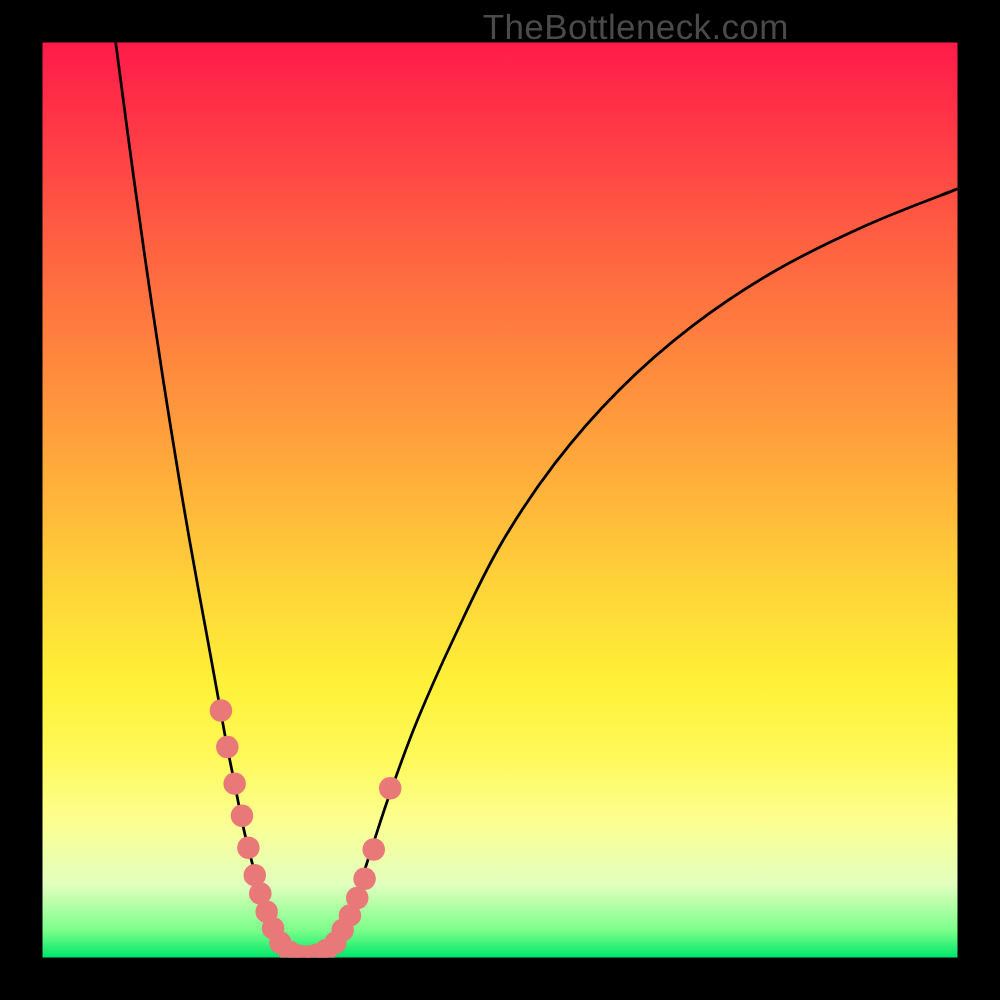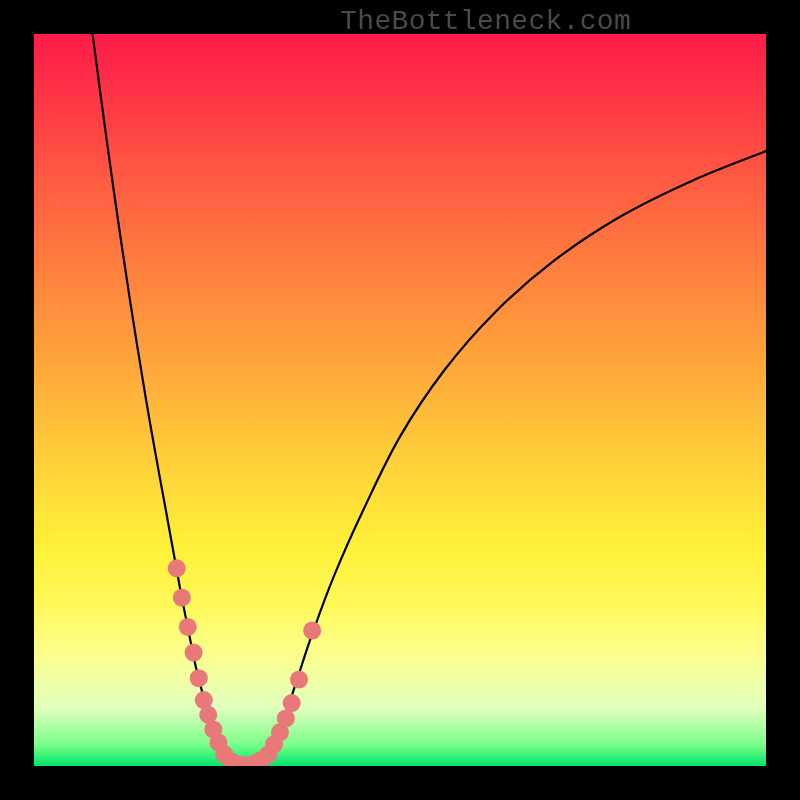--- a/index.html
+++ b/index.html
@@ -11,21 +11,20 @@
     background: #000;
     font-family: Arial, Helvetica, sans-serif;
   }
   .frame {
     position: absolute;
     top: 0;
     left: 0;
     width: 643px;
     height: 800px;
     background: #000;
-    font-family: Liberation Mono, monospace;
   }
   .plot-area {
     position: absolute;
     top: 34px;
     left: 34px;
     width: 732px;
     height: 732px;
     overflow: hidden;
     background: linear-gradient(
       to bottom,

